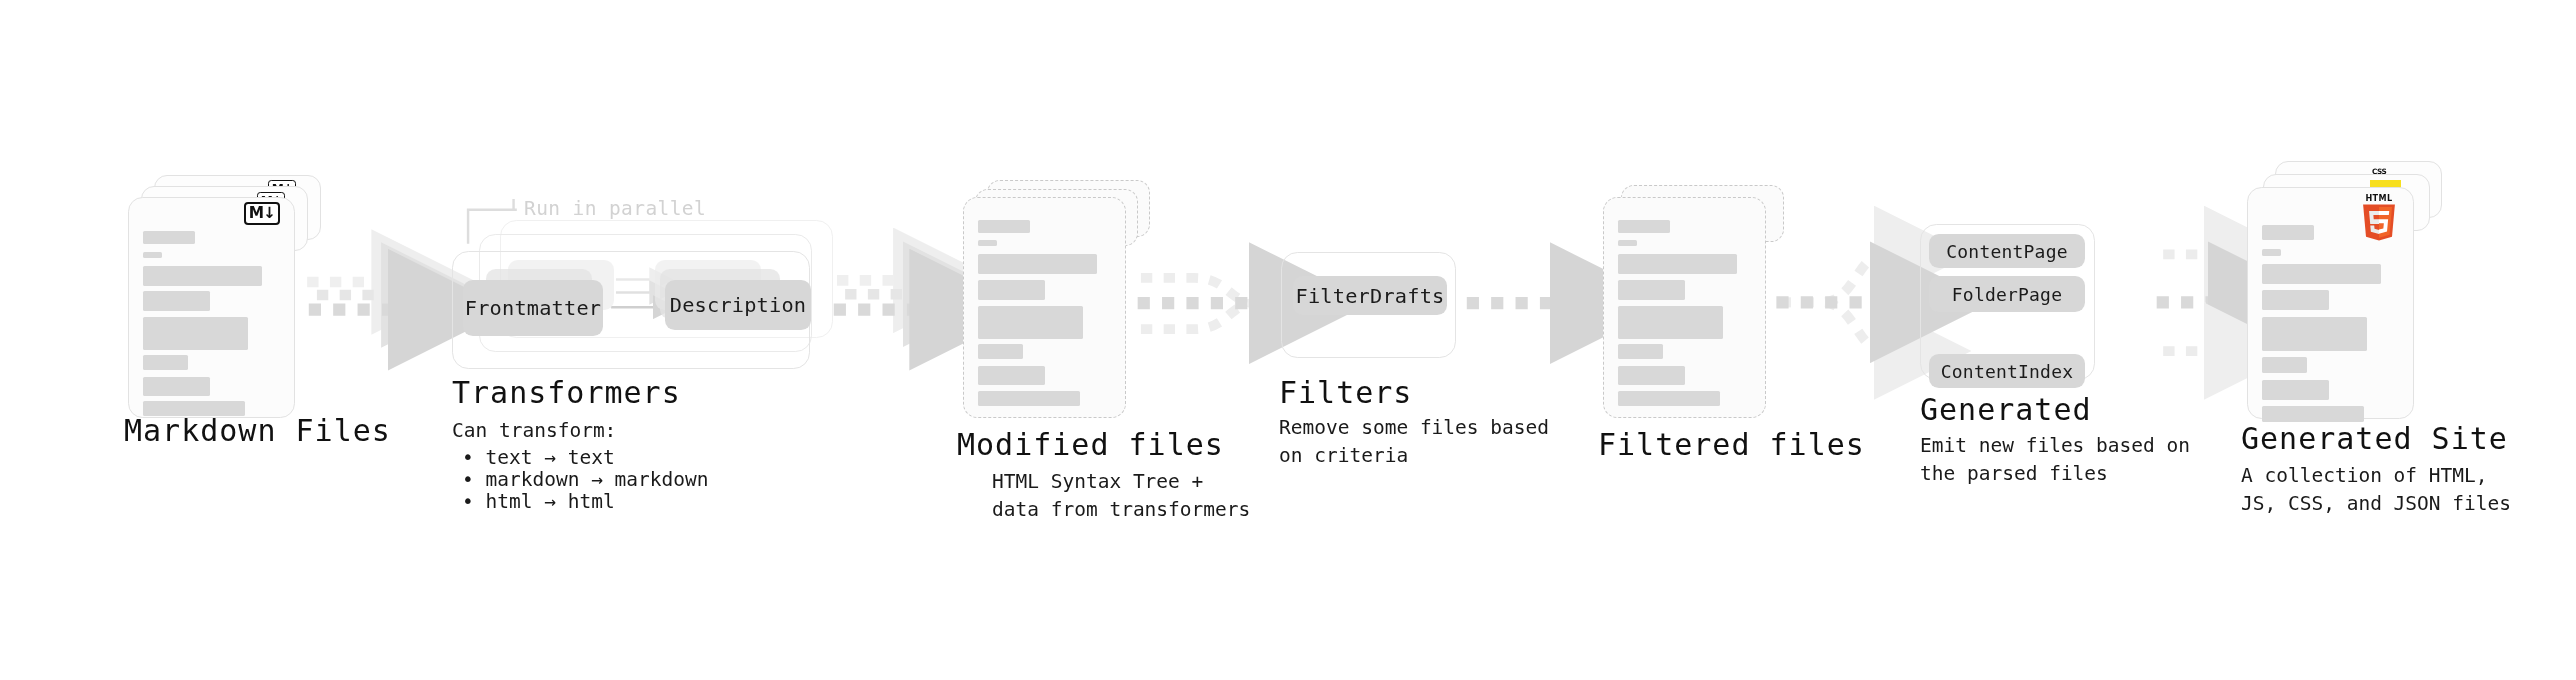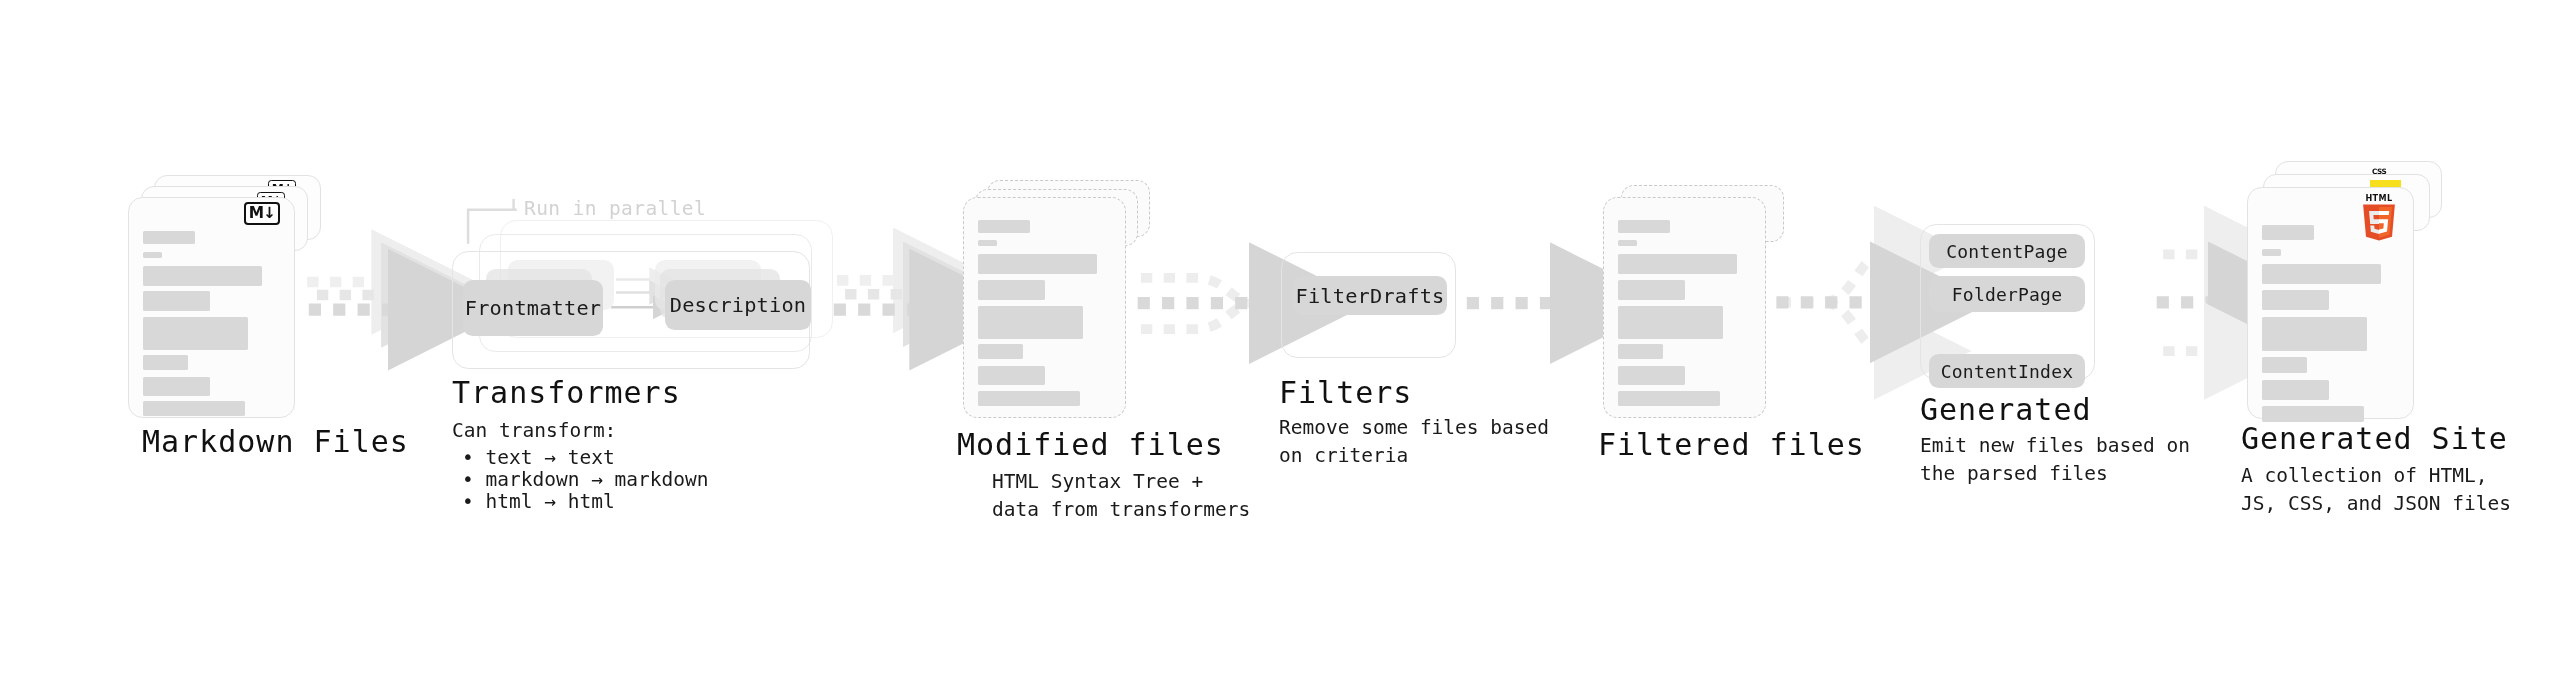--- a/index.html
+++ b/index.html
@@ -147,21 +147,21 @@
     <div class="bar" style="left:14px;top:54px;width:18.7px;height:5.7px;"></div>
     <div class="bar" style="left:14px;top:68px;width:119px;height:19.5px;"></div>
     <div class="bar" style="left:14px;top:93px;width:67px;height:19.5px;"></div>
     <div class="bar" style="left:14px;top:119px;width:105px;height:32.5px;"></div>
     <div class="bar" style="left:14px;top:157px;width:45px;height:15.4px;"></div>
     <div class="bar" style="left:14px;top:179px;width:67px;height:18.7px;"></div>
     <div class="bar" style="left:14px;top:203px;width:102px;height:15.4px;"></div>
   </div>
   <div class="mdlogo" style="left:244px;top:202px;">M↓</div>
 
-  <div class="title" style="left:124px;top:424px;margin-left:18px;">Markdown Files</div>
+  <div class="title" style="left:124px;top:413px;">Markdown Files</div>
 </div>
 
 <div class="stage">
 
   <div class="groupbox" style="left:500px;top:220px;width:333px;height:118px;border-color:#f0f0f0;"></div>
   <div class="groupbox" style="left:479px;top:234px;width:333px;height:118px;border-color:#eaeaea;"></div>
   <div class="groupbox" style="left:452px;top:251px;width:358px;height:118px;border-color:#e4e4e4;"></div>
 
   <div class="pill ghost2" style="left:508px;top:260px;width:106px;height:50px;"></div>
   <div class="pill ghost1" style="left:486px;top:269px;width:106px;height:50px;"></div>

